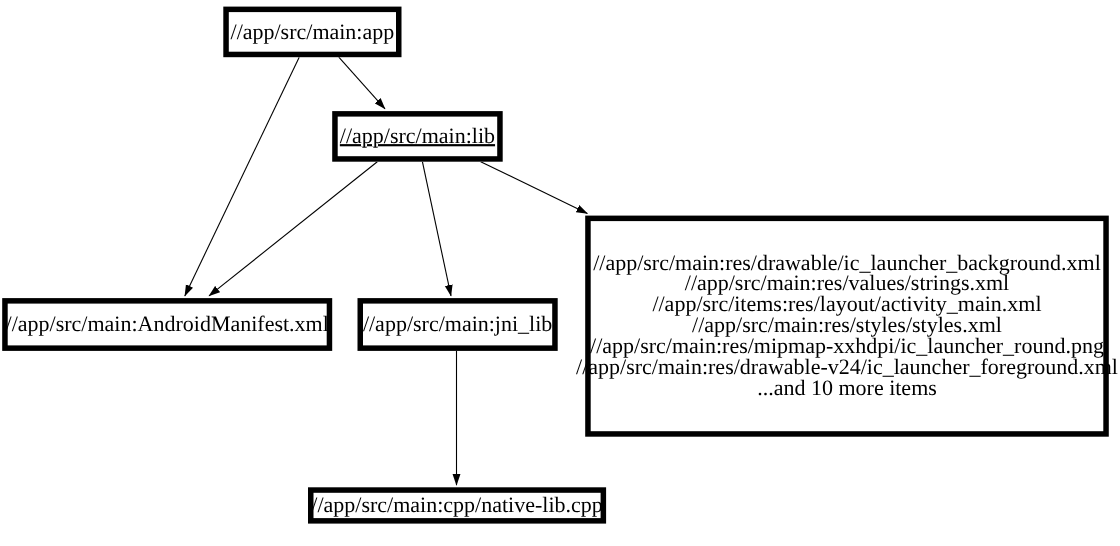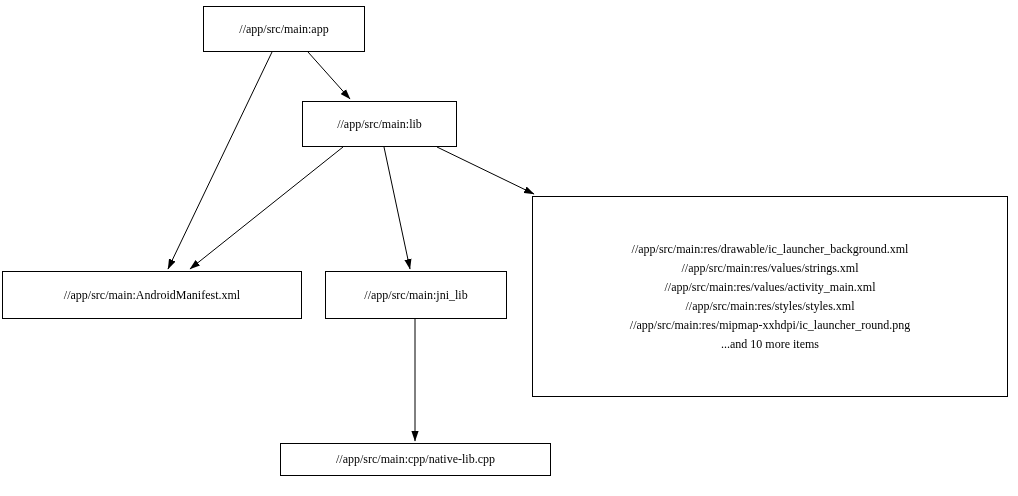--- a/index.html
+++ b/index.html
@@ -20,27 +20,27 @@
     left: 0;
     top: 0;
     width: 1018px;
     height: 496px;
     pointer-events: none;
   }
   .node {
     position: absolute;
     box-sizing: border-box;
     background: #ffffff;
-    border: 1px solid #737373;
+    border: 5px solid #737373;
     display: flex;
     flex-direction: column;
     align-items: center;
     justify-content: center;
     color: #000000;
-    font-size: 12px;
+    font-size: 20px;
     line-height: 19px;
     text-align: center;
     white-space: nowrap;
   }
   .node-line {
     display: block;
   }
 </style>
 </head>
 <body>
@@ -58,34 +58,35 @@
         <line x1="343" y1="147" x2="190" y2="269" stroke="#000000" stroke-width="1" marker-end="url(#arrowhead)"></line>
         <line x1="384" y1="147" x2="410" y2="269" stroke="#000000" stroke-width="1" marker-end="url(#arrowhead)"></line>
         <line x1="437" y1="147" x2="534" y2="194" stroke="#000000" stroke-width="1" marker-end="url(#arrowhead)"></line>
         <line x1="415" y1="319" x2="415" y2="441" stroke="#000000" stroke-width="1" marker-end="url(#arrowhead)"></line>
       </g>
   </svg>
   <div id="nodes">
       <div class="node" style="left: 203px; top: 6px; width: 162px; height: 46px; border-color: rgb(0, 0, 0); background: rgb(255, 255, 255); color: rgb(0, 0, 0);">
         <span class="node-line">//app/src/main:app</span>
       </div>
-      <div class="node" style="left: 302px; top: 101px; width: 155px; height: 46px; border-color: rgb(0, 0, 0); background: rgb(255, 255, 255); color: rgb(0, 0, 0);">
+      <div class="node" style="left: 302px; top: 101px; width: 155px; height: 46px; border-color: rgb(0, 0, 0); background: rgb(255, 255, 255); color: rgb(0, 0, 0); text-decoration: underline;">
         <span class="node-line">//app/src/main:lib</span>
       </div>
       <div class="node" style="left: 2px; top: 271px; width: 300px; height: 48px; border-color: rgb(0, 0, 0); background: rgb(255, 255, 255); color: rgb(0, 0, 0);">
         <span class="node-line">//app/src/main:AndroidManifest.xml</span>
       </div>
       <div class="node" style="left: 325px; top: 271px; width: 182px; height: 48px; border-color: rgb(0, 0, 0); background: rgb(255, 255, 255); color: rgb(0, 0, 0);">
         <span class="node-line">//app/src/main:jni_lib</span>
       </div>
       <div class="node" style="left: 532px; top: 196px; width: 476px; height: 201px; border-color: rgb(0, 0, 0); background: rgb(255, 255, 255); color: rgb(0, 0, 0);">
         <span class="node-line">//app/src/main:res/drawable/ic_launcher_background.xml</span>
         <span class="node-line">//app/src/main:res/values/strings.xml</span>
-        <span class="node-line">//app/src/main:res/values/activity_main.xml</span>
+        <span class="node-line">//app/src/items:res/layout/activity_main.xml</span>
         <span class="node-line">//app/src/main:res/styles/styles.xml</span>
         <span class="node-line">//app/src/main:res/mipmap-xxhdpi/ic_launcher_round.png</span>
+        <span class="node-line">//app/src/main:res/drawable-v24/ic_launcher_foreground.xml</span>
         <span class="node-line">...and 10 more items</span>
       </div>
       <div class="node" style="left: 280px; top: 443px; width: 271px; height: 33px; border-color: rgb(0, 0, 0); background: rgb(255, 255, 255); color: rgb(0, 0, 0);">
         <span class="node-line">//app/src/main:cpp/native-lib.cpp</span>
       </div>
     </div>
 </div>
 
 </body></html>

